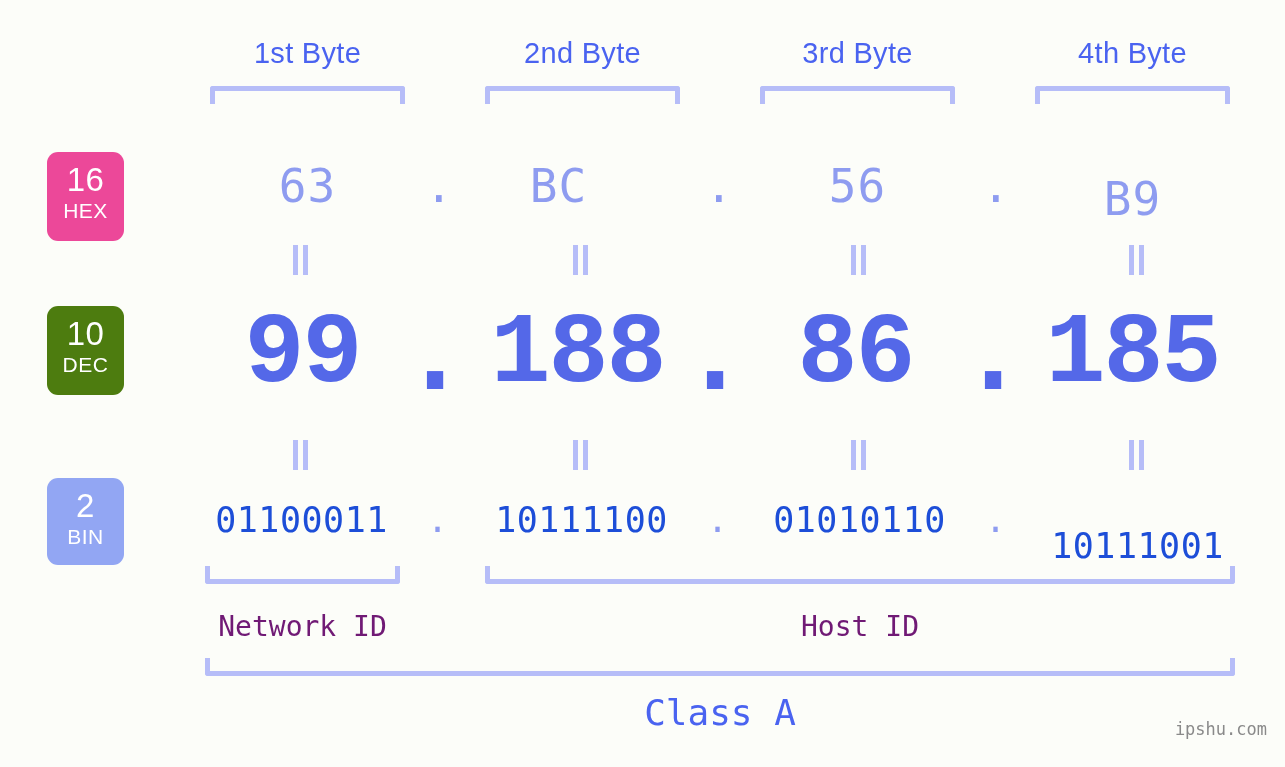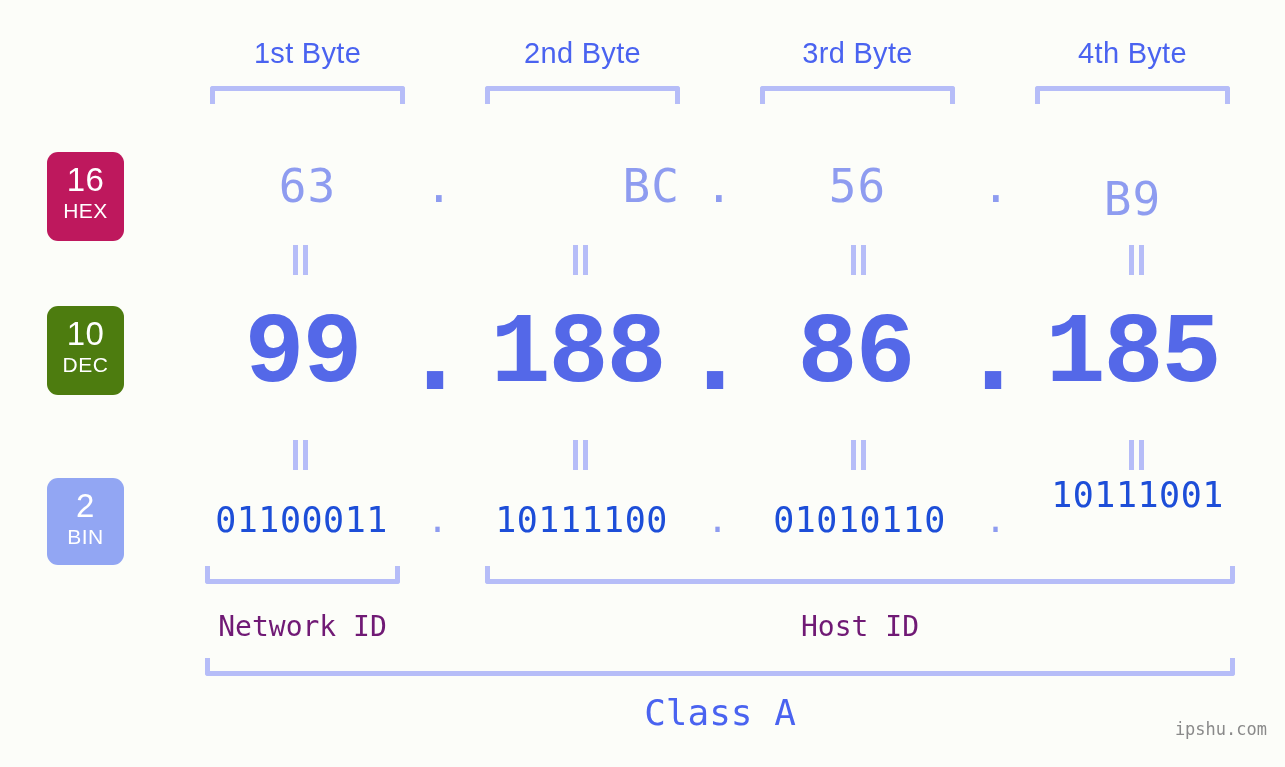--- a/index.html
+++ b/index.html
@@ -78,21 +78,21 @@
     padding-top: 9px;
     letter-spacing: 0.5px;
   }
   .badge .sys {
     display: block;
     font-size: 21px;
     line-height: 24px;
     font-weight: 400;
     letter-spacing: 0.5px;
   }
-  .badge-hex { top: 152px; height: 89px; background: #be185d; }
+  .badge-hex { top: 152px; height: 89px; background: #ec4899; }
   .badge-dec { top: 306px; height: 89px; background: #4d7c0f; }
   .badge-bin { top: 478px; height: 87px; background: #92a6f3; }
 
   
   .cell {
     position: absolute;
     text-align: center;
     white-space: nowrap;
   }
 
@@ -212,21 +212,21 @@
   <div class="badge badge-dec">
     <span class="num">10</span>
     <span class="sys">DEC</span>
   </div>
   <div class="badge badge-bin">
     <span class="num">2</span>
     <span class="sys">BIN</span>
   </div>
 
   <div class="cell hex-val" style="left:210px;top:163px;width:195px;">63</div>
-  <div class="cell hex-val" style="left:485px;top:163px;width:195px;text-align:right;">BC</div>
+  <div class="cell hex-val" style="left:461px;top:163px;width:195px;">BC</div>
   <div class="cell hex-val" style="left:760px;top:163px;width:195px;">56</div>
   <div class="cell hex-val" style="left:1035px;top:176px;width:195px;">B9</div>
 
   <div class="hex-dot" style="left:425px;top:163px;">.</div>
   <div class="hex-dot" style="left:705px;top:163px;">.</div>
   <div class="hex-dot" style="left:982px;top:163px;">.</div>
 
   <div class="eq" style="left:292px;top:245px;">
       <i class="a"></i>
       <i class="b"></i>
@@ -266,21 +266,21 @@
       <i class="b"></i>
     </div>
   <div class="eq" style="left:1128px;top:440px;">
       <i class="a"></i>
       <i class="b"></i>
     </div>
 
   <div class="cell bin-val" style="left:203px;top:503px;width:197px;">01100011</div>
   <div class="cell bin-val" style="left:483px;top:503px;width:197px;">10111100</div>
   <div class="cell bin-val" style="left:761px;top:503px;width:197px;">01010110</div>
-  <div class="cell bin-val" style="left:1039px;top:478px;width:197px;text-align:center;">10111001</div>
+  <div class="cell bin-val" style="left:1039px;top:529px;width:197px;text-align:center;">10111001</div>
 
   <div class="bin-dot" style="left:427px;top:503px;">.</div>
   <div class="bin-dot" style="left:707px;top:503px;">.</div>
   <div class="bin-dot" style="left:985px;top:503px;">.</div>
 
   <div class="bracket-bottom" style="left:205px;top:566px;width:195px;"></div>
   <div class="bracket-bottom" style="left:485px;top:566px;width:750px;"></div>
 
   <div class="id-label" style="left:205px;top:610px;width:195px;">Network ID</div>
   <div class="id-label" style="left:485px;top:610px;width:750px;">Host ID</div>

